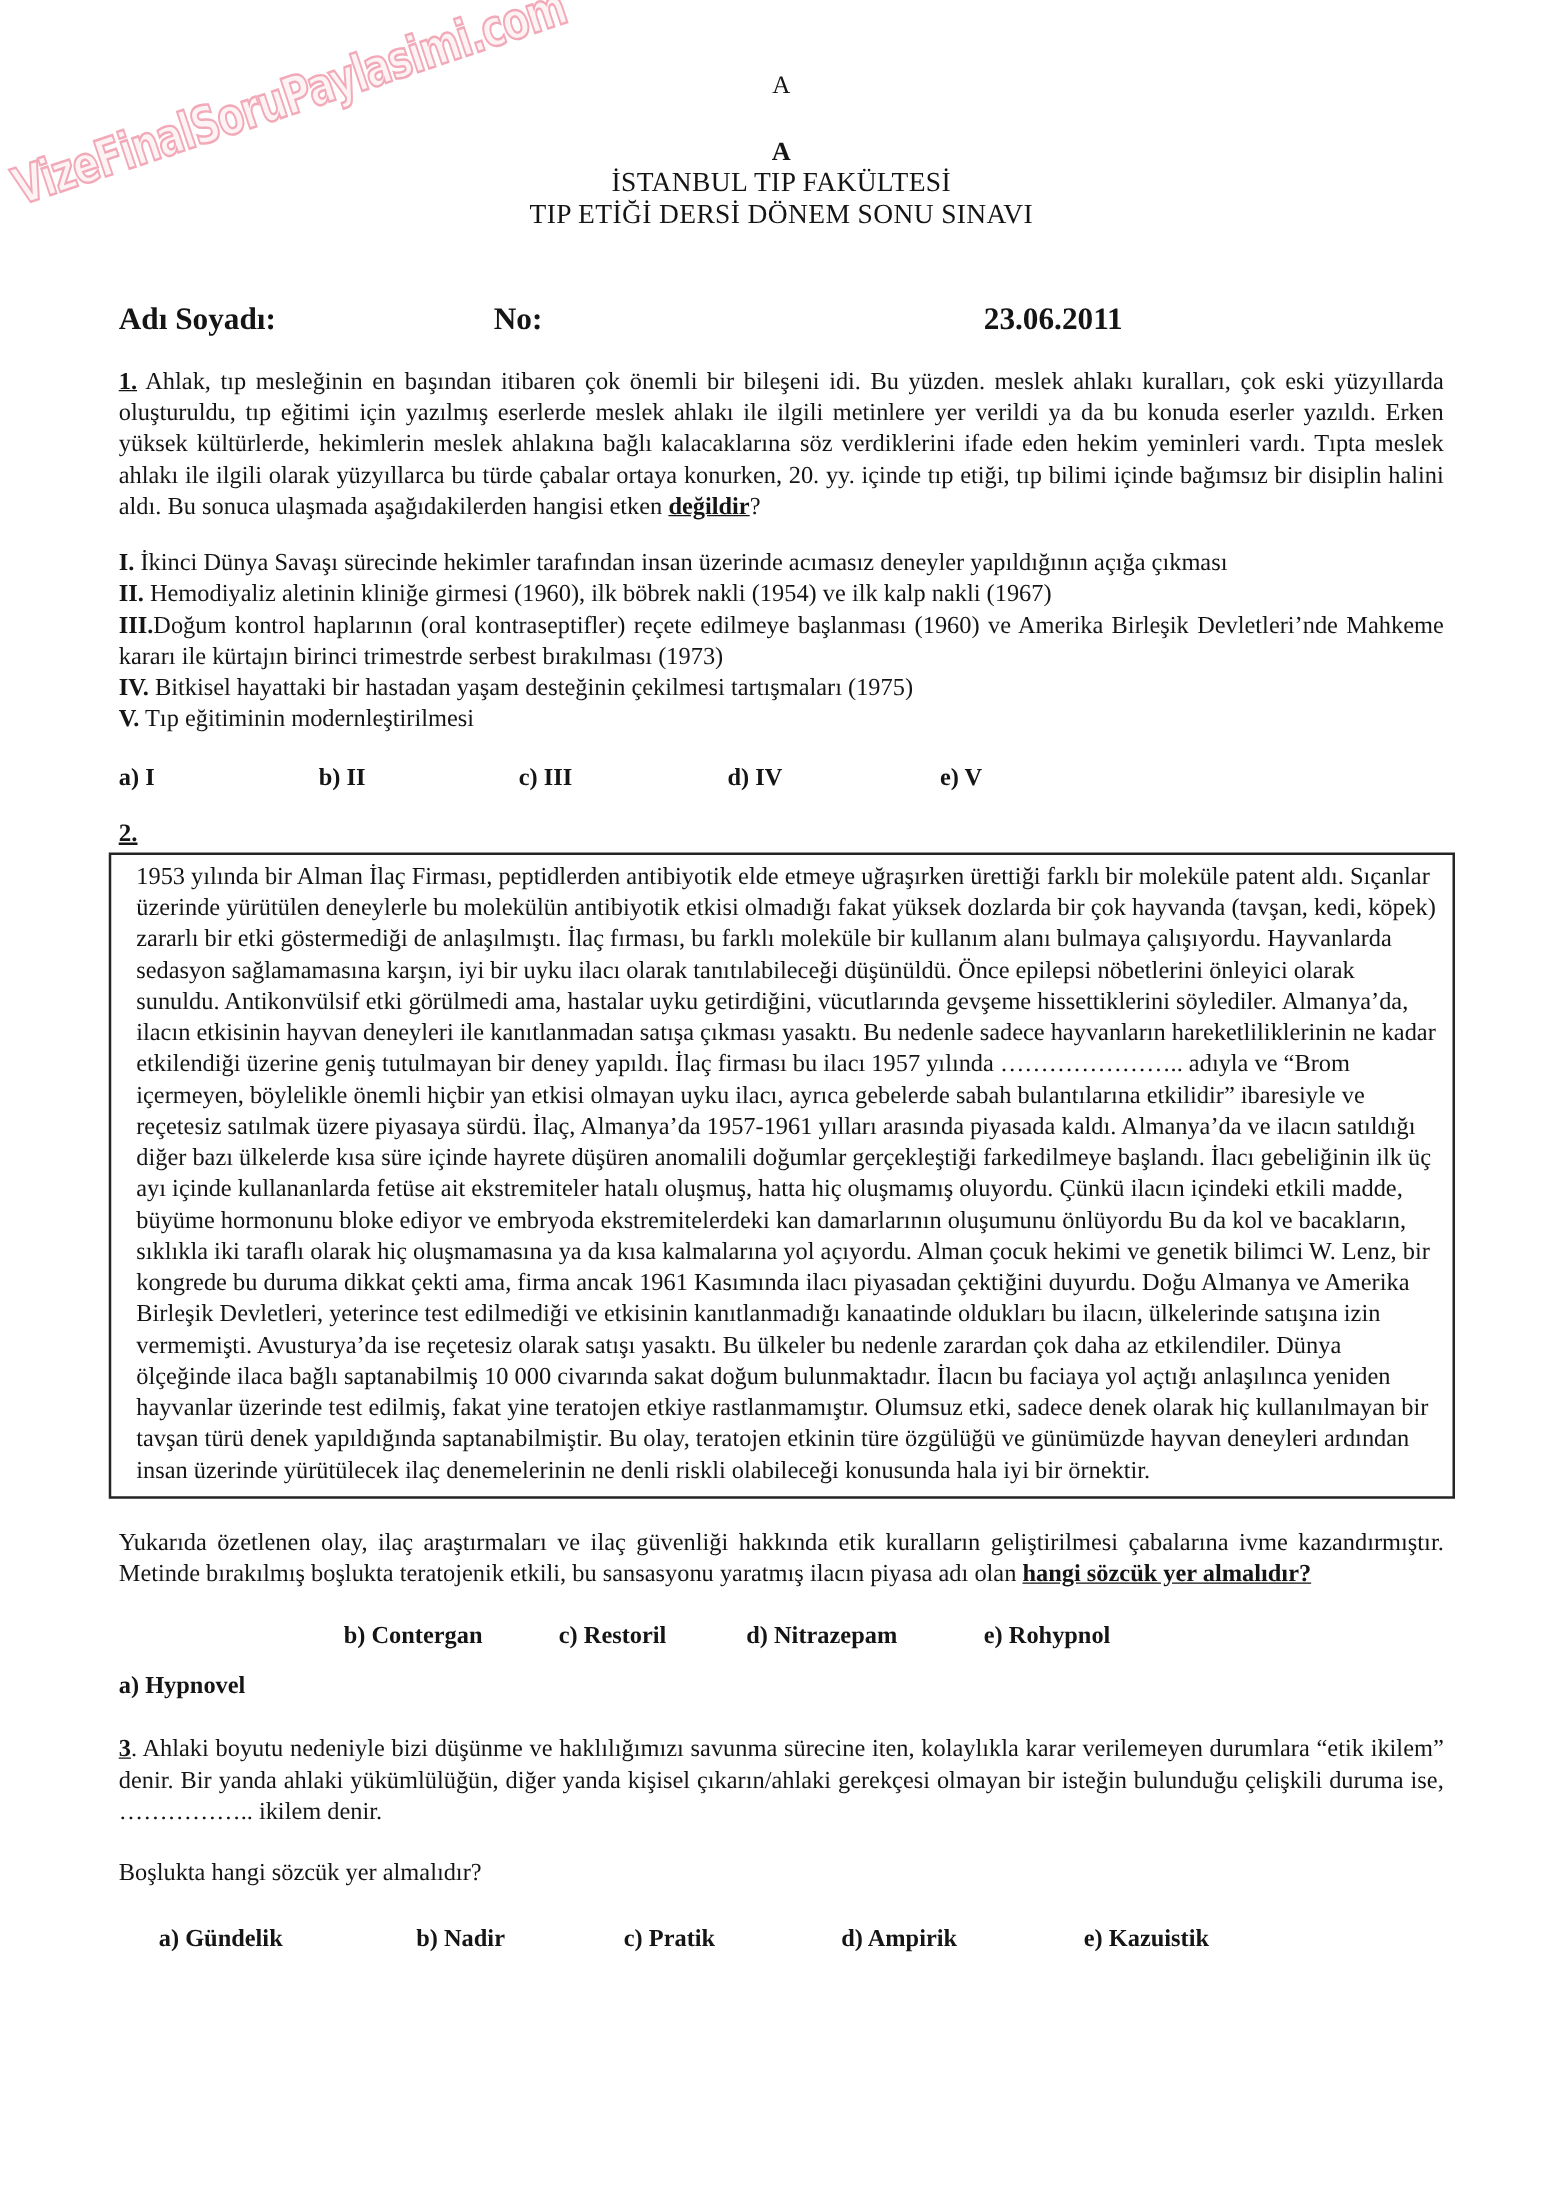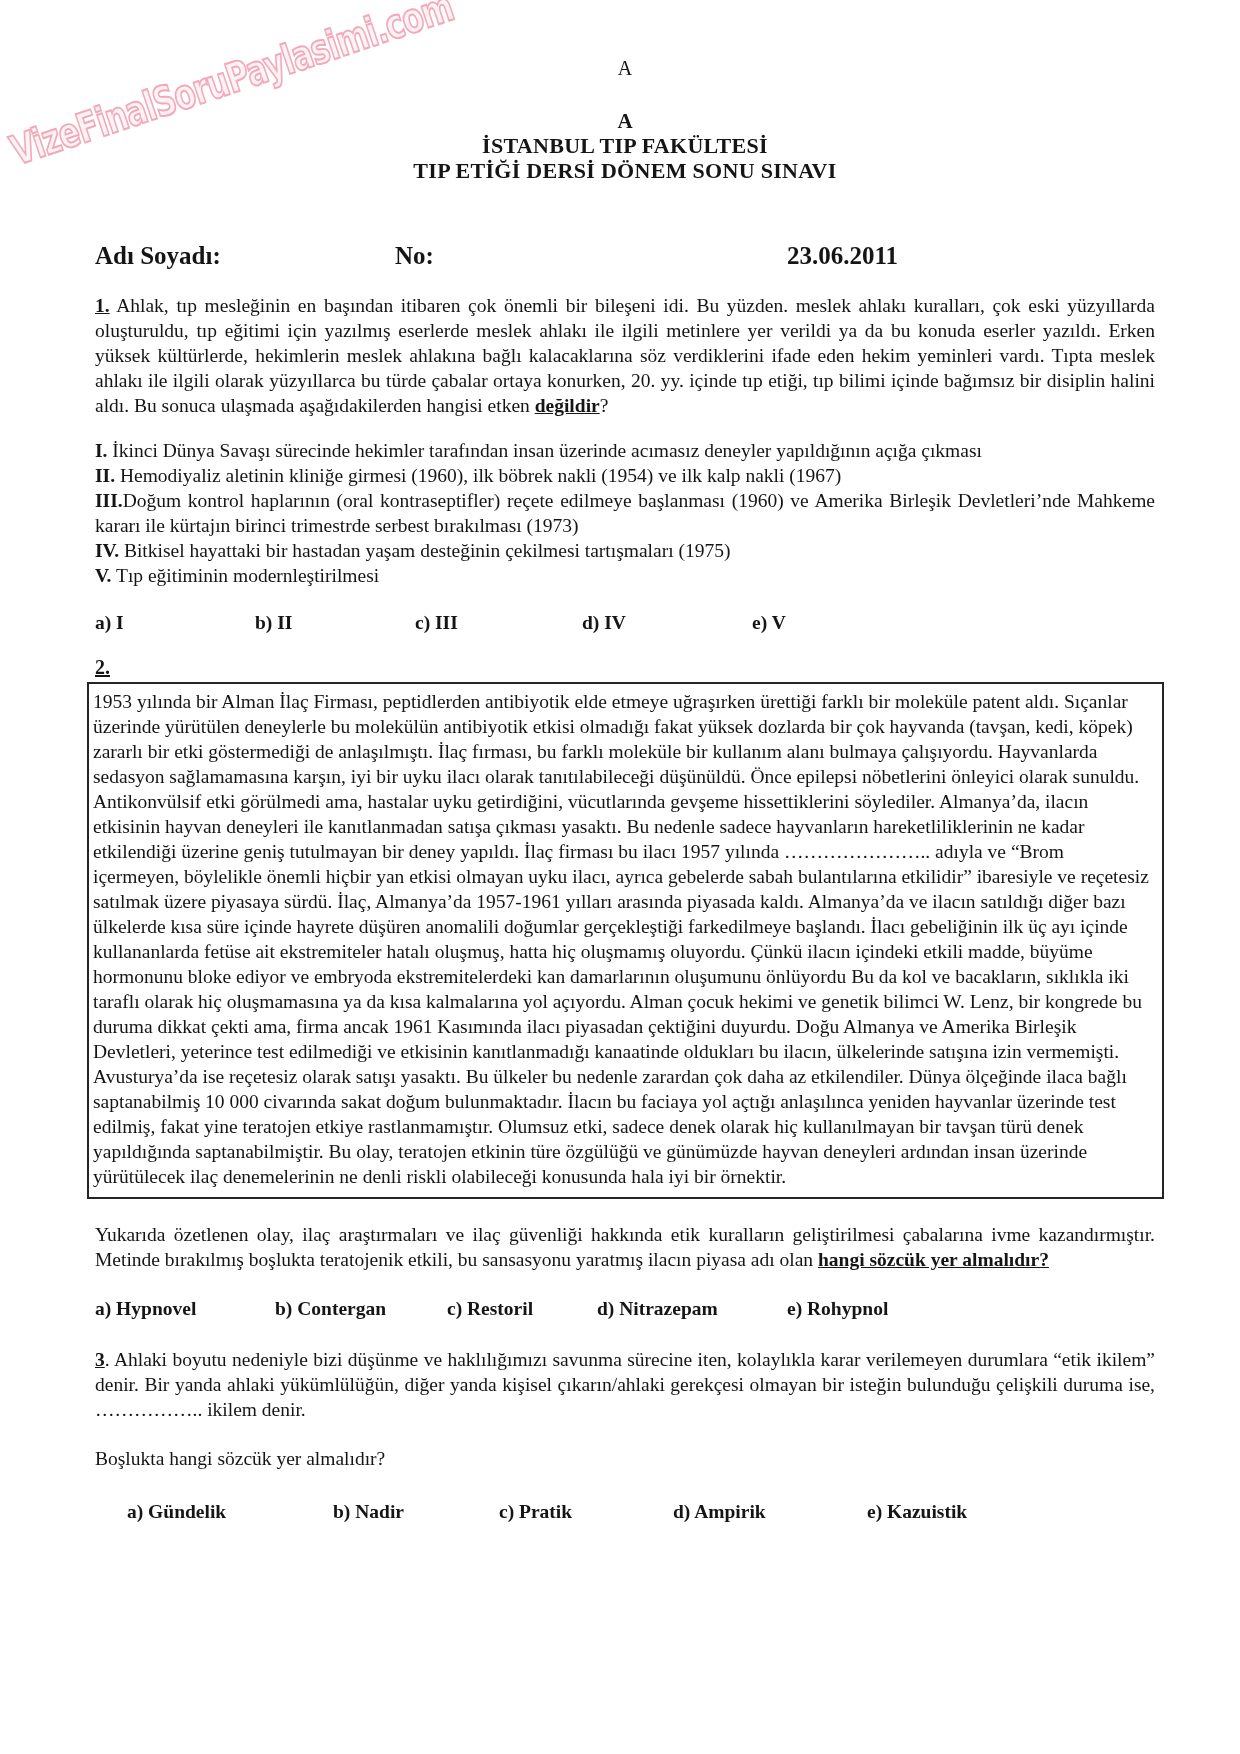--- a/index.html
+++ b/index.html
@@ -27,50 +27,50 @@
     font-size: 31px;
     letter-spacing: -1px;
     color: #fdf2f4;
     -webkit-text-stroke: 1.5px #f2a9b8;
     white-space: nowrap;
     pointer-events: none;
   }
   
   .variant-top { text-align:center; padding-top:56px; font-size:20px; }
   .variant-b   { text-align:center; margin-top:28px; font-weight:bold; font-size:21px; line-height:24px; }
-  .title-line  { text-align:center; font-weight:bold; font-size:22px; line-height:25px; letter-spacing:0.3px; }
+  .title-line  { text-align:center; font-weight:normal; font-size:22px; line-height:25px; letter-spacing:0.3px; }
   
   .fields { position:relative; margin-top:60px; height:26px; font-weight:bold; font-size:25px; }
   .f-name { position:absolute; left:0; }
   .f-no   { position:absolute; left:300px; }
   .f-date { position:absolute; left:692px; }
   
   .para { text-align: justify; }
   .q1 { margin-top:24px; }
   .qnum { font-weight:bold; text-decoration:underline; }
   .bu   { font-weight:bold; text-decoration:underline; }
   .roman { margin-top:20px; text-align:justify; }
   .roman b { font-weight:bold; }
   
   .opts { display:flex; margin-top:22px; white-space:nowrap;font-weight:bold; }
   .opts span { flex:0 0 auto; }
   .opts-1 span:nth-child(1){width:160px;} .opts-1 span:nth-child(2){width:160px;}
   .opts-1 span:nth-child(3){width:167px;} .opts-1 span:nth-child(4){width:170px;}
   .opts-2 { margin-top:24px; }
-  .opts-2 span:nth-child(1){width:180px;} .opts-2 span:nth-child(2){width:172px;}
+  .opts-2 span:nth-child(1){width:180px;margin-top:40px;} .opts-2 span:nth-child(2){width:172px;}
   .opts-2 span:nth-child(3){width:150px;} .opts-2 span:nth-child(4){width:190px;}
   .opts-3 { margin-top:28px; margin-left:32px;gap:26px; }
   .opts-3 span:nth-child(1){width:180px;} .opts-3 span:nth-child(2){width:140px;}
   .opts-3 span:nth-child(3){width:148px;} .opts-3 span:nth-child(4){width:168px;}
   
   .h2num { margin-top:20px; font-weight:bold; text-decoration:underline; font-size:20px; line-height:24px; }
   .case-box {
     margin: 3px -9px 0 -8px;
     border: 2px solid #252525;
-    padding: 5px 9px 8px 4px;
+    padding: 5px 9px 8px 20px;
     text-align: left;
   }
   .q2intro { margin-top:23px; }
   .q3 { margin-top:26px; }
   .q3prompt { margin-top:24px; text-align:left; }
 </style>
 </head>
 <body>
 
 <div class="page">

